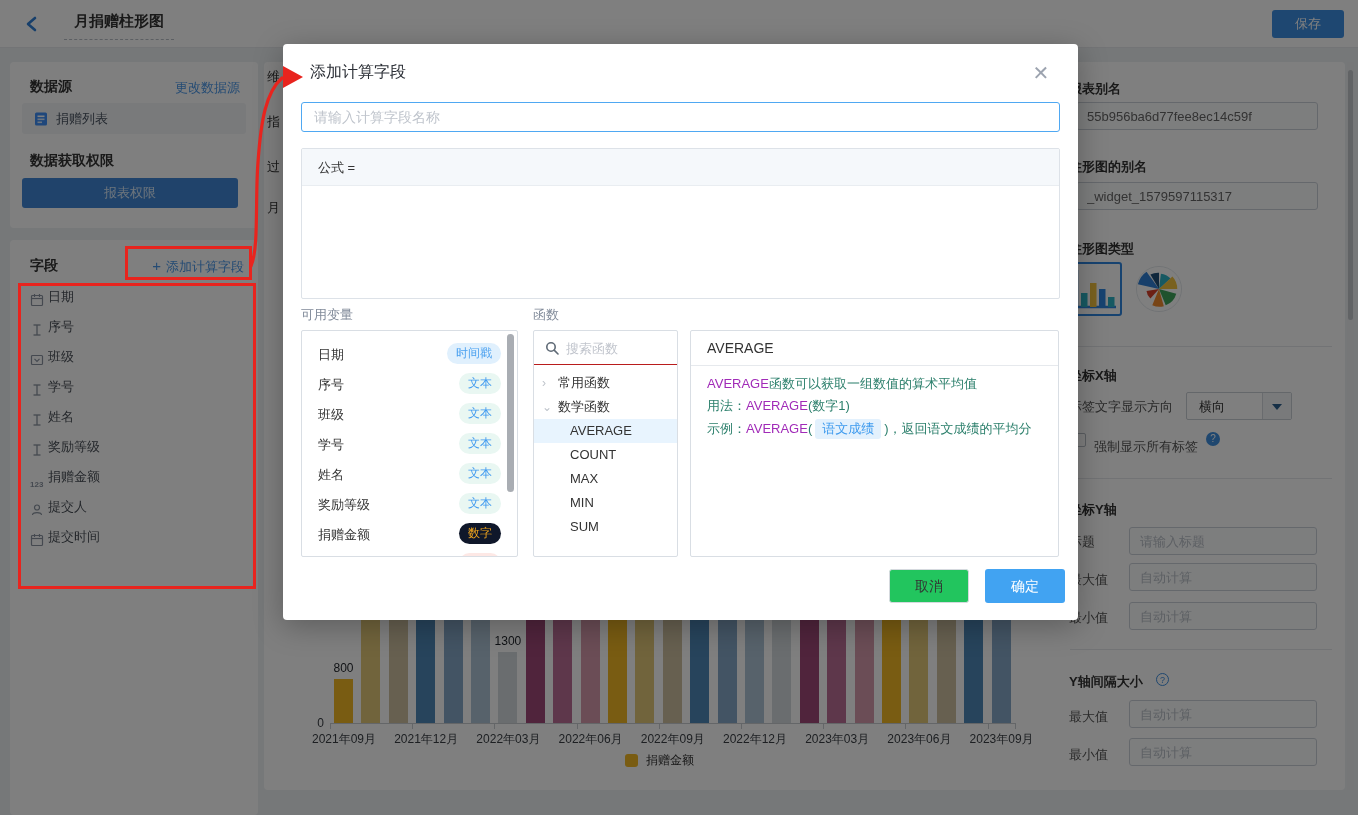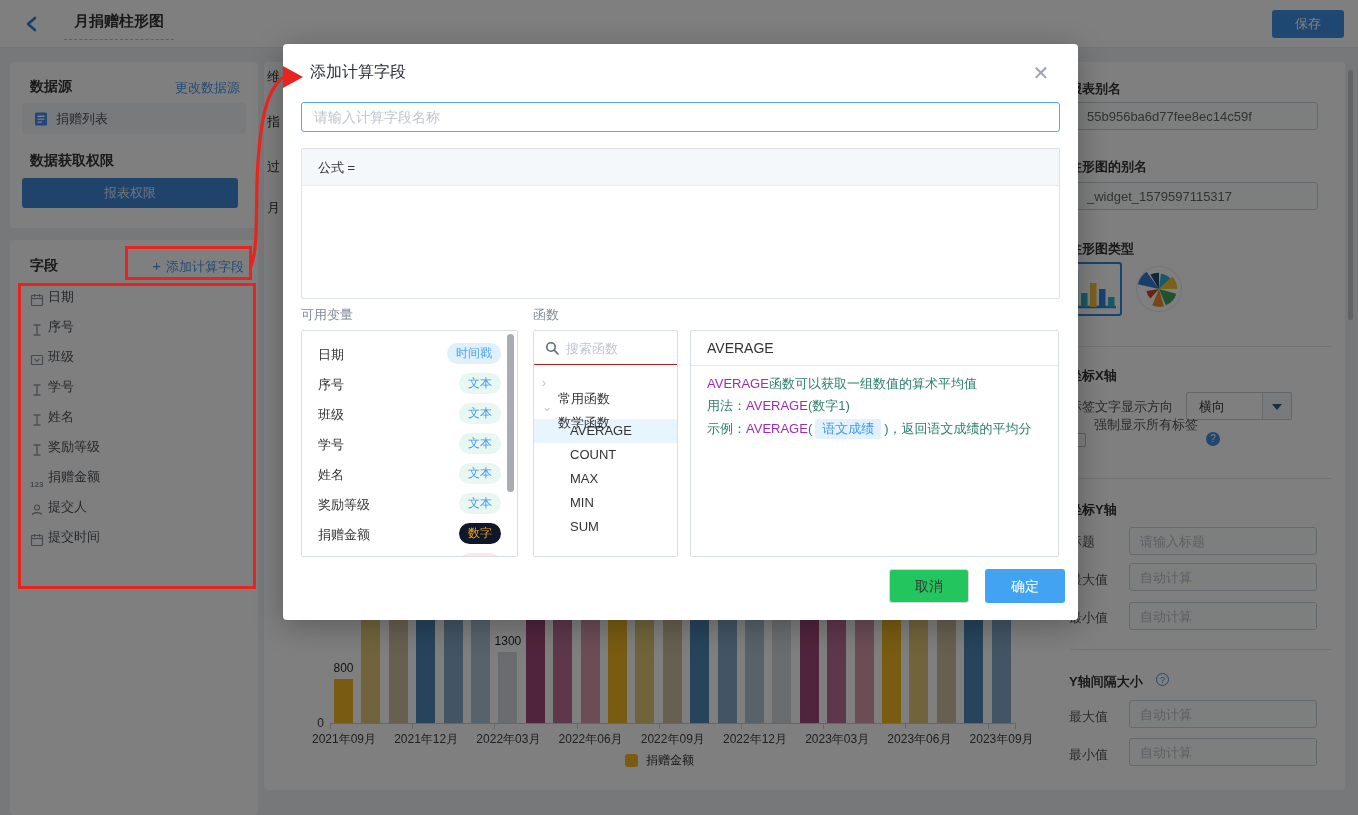--- a/index.html
+++ b/index.html
@@ -75,21 +75,21 @@
   .var-name { position:absolute; left:16px; top:7px; font-size:13px; color:#333; }
   .var-badge { position:absolute; right:16px; top:4px; font-size:12px; padding:2px 9px; border-radius:11px; }
   .vars-scroll { position:absolute; right:3px; top:3px; width:7px; height:158px; background:#A9ADB3; border-radius:4px; }
   .fns-panel { left:250px; width:145px; }
   .fn-search { position:relative; height:34px; border-bottom:1px solid #b91c1c; }
   .fn-search svg { position:absolute; left:11px; top:10px; }
   .fn-search input { position:absolute; left:32px; top:6px; width:105px; height:22px; border:none; outline:none; font-size:13px; color:#333; font-family:inherit; }
   .fn-search input::placeholder { color:#C0C4CC; }
   .tree-row { position:relative; height:24px; line-height:24px; font-size:13px; color:#333; cursor:pointer; }
   .tree-row .chev { position:absolute; left:8px; color:#BFC4CB; font-size:12px; }
-  .tree-row .t-label { position:absolute; left:24px;margin-top:16px; }
+  .tree-row .t-label { position:absolute; left:24px; }
   .tree-child { padding-left:36px; height:24px; line-height:24px; font-size:13px; color:#333; cursor:pointer; }
   .tree-child.selected { background:#E8F4FE; }
   .detail-panel { left:407px; width:369px; }
   .detail-head { height:35px; border-bottom:1px solid #E6E9ED; line-height:35px; padding-left:16px; font-size:14px; color:#333; }
   .detail-line { position:absolute; left:16px; font-size:13px; color:#2B7F6B; line-height:18px; }
   .fn-purple { color:#A12BB8; }
   .field-chip { display:inline-block; background:#E3F1FD; color:#3D9AEE; border-radius:3px; padding:1px 7px; margin:0 3px; }
   .modal-btn { position:absolute; top:525px; width:80px; height:34px; border-radius:3px; font-size:14px; text-align:center; line-height:34px; cursor:pointer; }
   .btn-cancel { left:606px; background:#22c55e; border:1px solid #D5D9DE; color:#333; line-height:32px; }
   .btn-confirm { left:702px; background:#41A3F2; border:none; color:#fff; }
@@ -274,21 +274,21 @@
     </div>
 
     <div class="rp-divider" style="top:284px;"></div>
     <div class="rp-label" style="left:9px; top:305px;">坐标X轴</div>
     <div class="rp-sublabel" style="left:9px; top:336px;">标签文字显示方向</div>
     <div class="select-box">
       <span class="sel-text">横向</span>
       <span class="sel-arrow"></span>
     </div>
     <span class="checkbox"></span>
-    <div class="rp-sublabel" style="left:34px; top:354px;">强制显示所有标签</div>
+    <div class="rp-sublabel" style="left:34px; top:376px;">强制显示所有标签</div>
     <span class="help-solid" style="position:absolute; left:146px; top:370px;">?</span>
 
     <div class="rp-divider" style="top:416px;"></div>
     <div class="rp-label" style="left:9px; top:439px;">坐标Y轴</div>
     <div class="rp-sublabel" style="left:9px; top:471px;">标题</div>
     <input class="rp-input" style="left: 69px; top: 465px; width: 188px;" placeholder="请输入标题">
     <div class="rp-sublabel" style="left:9px; top:509px;">最大值</div>
     <input class="rp-input" style="left: 69px; top: 501px; width: 188px;" placeholder="自动计算">
     <div class="rp-sublabel" style="left:9px; top:547px;">最小值</div>
     <input class="rp-input" style="left: 69px; top: 540px; width: 188px;" placeholder="自动计算">

